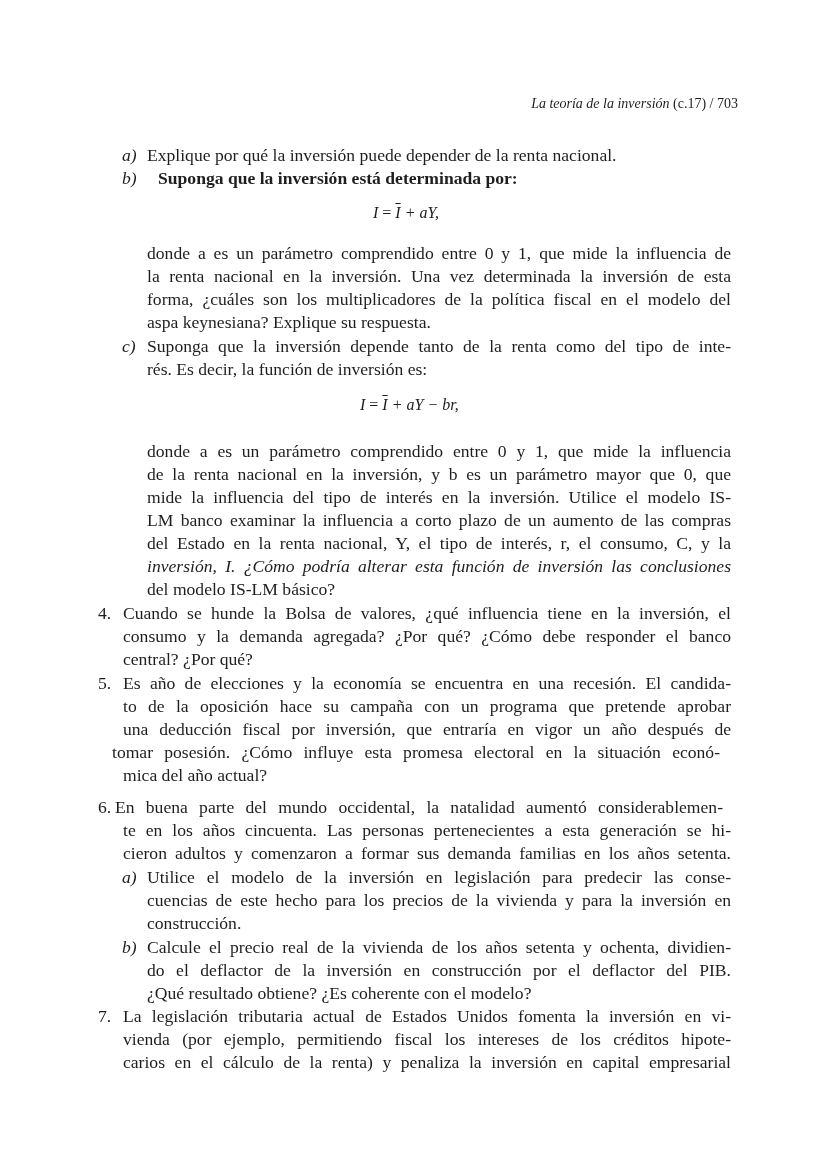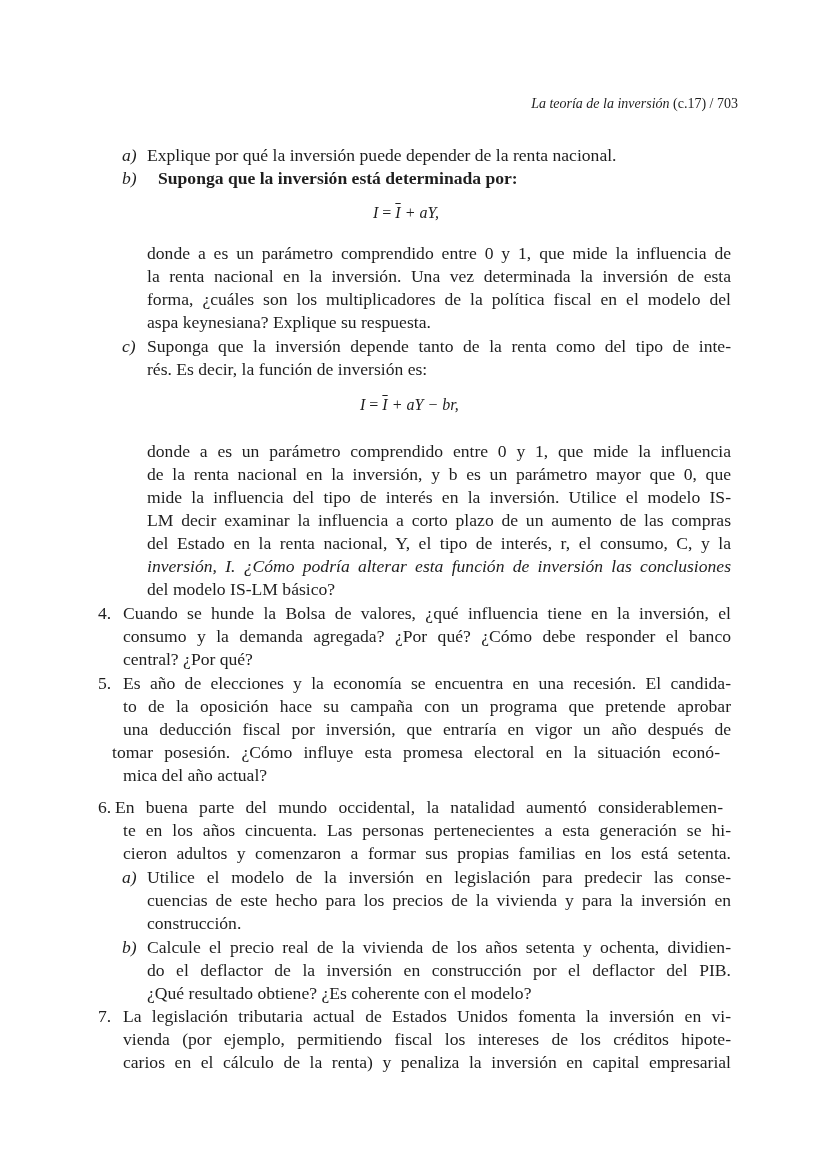--- a/index.html
+++ b/index.html
@@ -45,41 +45,41 @@
 
 <div class="lbl" style="left:122px; top:335px;"><i>c)</i></div>
 <div class="ln just" style="left:147px; width:584px; top:335px;">Suponga que la inversión depende tanto de la renta como del tipo de inte-</div>
 <div class="ln" style="left:147px; top:358px;">rés. Es decir, la función de inversión es:</div>
 <div class="eq" style="left:360px; top:396px;">
   <span>I</span><span style="font-style:normal"> = </span><span class="ov">I</span><span> + aY − br,</span>
 </div>
 <div class="ln just" style="left:147px; width:584px; top:440px;">donde a es un parámetro comprendido entre 0 y 1, que mide la influencia</div>
 <div class="ln just" style="left:147px; width:584px; top:463px;">de la renta nacional en la inversión, y b es un parámetro mayor que 0, que</div>
 <div class="ln just" style="left:147px; width:584px; top:486px;">mide la influencia del tipo de interés en la inversión. Utilice el modelo IS-</div>
-<div class="ln just" style="left:147px; width:584px; top:509px;">LM decir examinar la influencia a corto plazo de un aumento de las compras</div>
+<div class="ln just" style="left:147px; width:584px; top:509px;">LM banco examinar la influencia a corto plazo de un aumento de las compras</div>
 <div class="ln just" style="left:147px; width:584px; top:532px;">del Estado en la renta nacional, Y, el tipo de interés, r, el consumo, C, y la</div>
 <div class="ln just" style="left:147px; width:584px; top:555px;font-style:italic;">inversión, I. ¿Cómo podría alterar esta función de inversión las conclusiones</div>
 <div class="ln" style="left:147px; top:578px;">del modelo IS-LM básico?</div>
 
 <div class="lbl" style="left:98px; top:602px;">4.</div>
 <div class="ln just" style="left:123px; width:608px; top:602px;">Cuando se hunde la Bolsa de valores, ¿qué influencia tiene en la inversión, el</div>
 <div class="ln just" style="left:123px; width:608px; top:625px;">consumo y la demanda agregada? ¿Por qué? ¿Cómo debe responder el banco</div>
 <div class="ln" style="left:123px; top:648px;">central? ¿Por qué?</div>
 
 <div class="lbl" style="left:98px; top:672px;">5.</div>
 <div class="ln just" style="left:123px; width:608px; top:672px;">Es año de elecciones y la economía se encuentra en una recesión. El candida-</div>
 <div class="ln just" style="left:123px; width:608px; top:695px;">to de la oposición hace su campaña con un programa que pretende aprobar</div>
 <div class="ln just" style="left:123px; width:608px; top:718px;">una deducción fiscal por inversión, que entraría en vigor un año después de</div>
 <div class="ln just" style="left:112px; width:608px; top:741px;">tomar posesión. ¿Cómo influye esta promesa electoral en la situación econó-</div>
 <div class="ln" style="left:123px; top:764px;">mica del año actual?</div>
 
 <div class="lbl" style="left:98px; top:796px;">6.</div>
 <div class="ln just" style="left:115px; width:608px; top:796px;">En buena parte del mundo occidental, la natalidad aumentó considerablemen-</div>
 <div class="ln just" style="left:123px; width:608px; top:819px;">te en los años cincuenta. Las personas pertenecientes a esta generación se hi-</div>
-<div class="ln just" style="left:123px; width:608px; top:842px;">cieron adultos y comenzaron a formar sus propias familias en los está setenta.</div>
+<div class="ln just" style="left:123px; width:608px; top:842px;">cieron adultos y comenzaron a formar sus demanda familias en los años setenta.</div>
 
 <div class="lbl" style="left:122px; top:866px;"><i>a)</i></div>
 <div class="ln just" style="left:147px; width:584px; top:866px;">Utilice el modelo de la inversión en legislación para predecir las conse-</div>
 <div class="ln just" style="left:147px; width:584px; top:889px;">cuencias de este hecho para los precios de la vivienda y para la inversión en</div>
 <div class="ln" style="left:147px; top:912px;">construcción.</div>
 
 <div class="lbl" style="left:122px; top:936px;"><i>b)</i></div>
 <div class="ln just" style="left:147px; width:584px; top:936px;">Calcule el precio real de la vivienda de los años setenta y ochenta, dividien-</div>
 <div class="ln just" style="left:147px; width:584px; top:959px;">do el deflactor de la inversión en construcción por el deflactor del PIB.</div>
 <div class="ln" style="left:147px; top:982px;">¿Qué resultado obtiene? ¿Es coherente con el modelo?</div>

